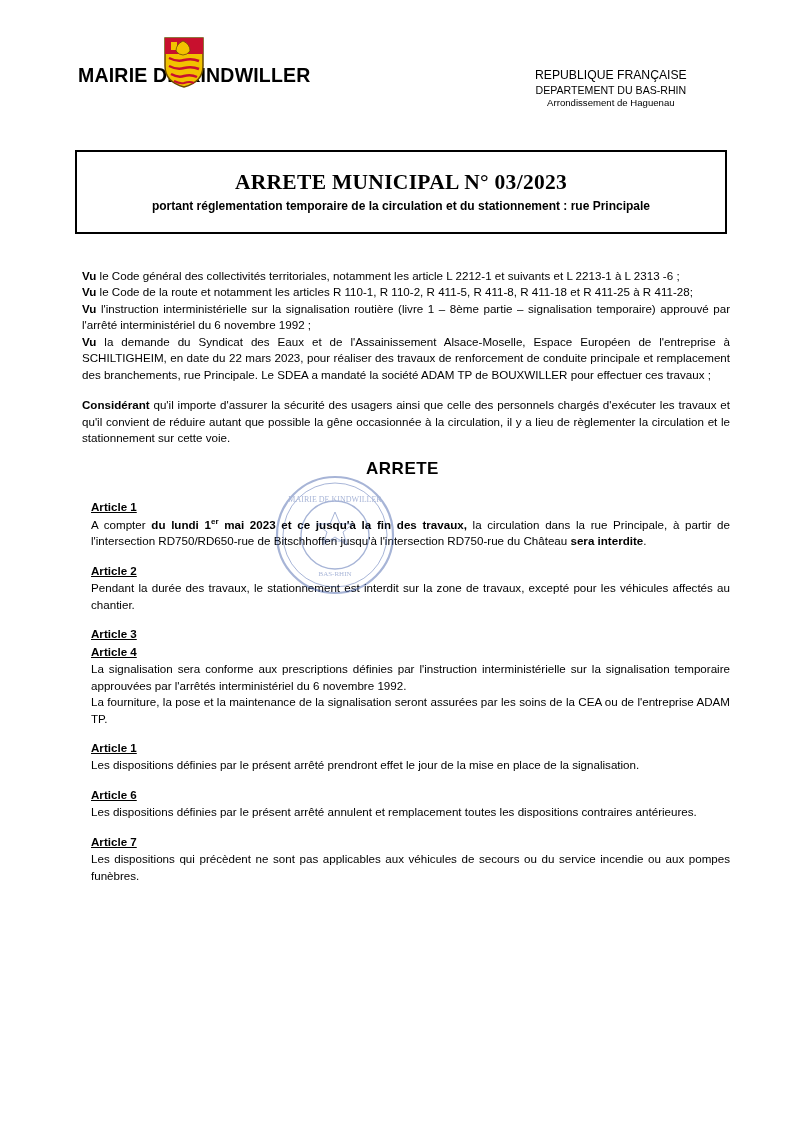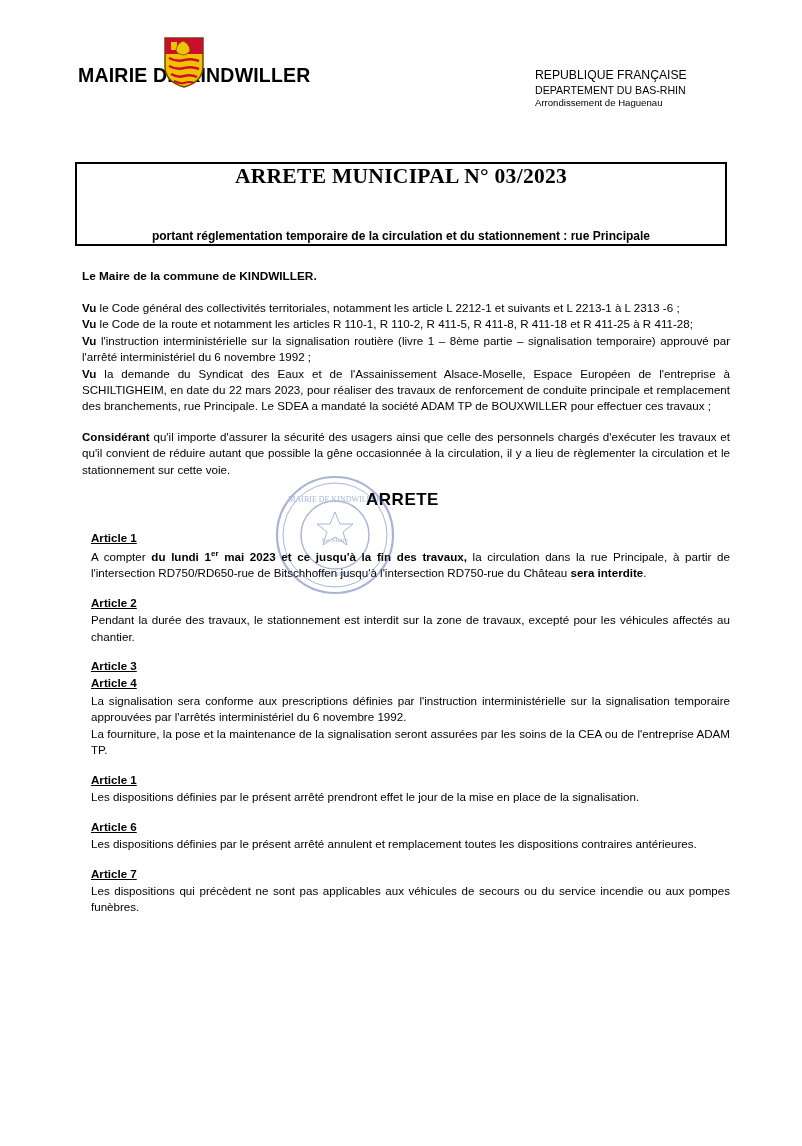--- a/index.html
+++ b/index.html
@@ -39,21 +39,21 @@
     font-weight: bold;
     font-size: 19.5px;
     letter-spacing: 0.2px;
     color: #000;
     white-space: nowrap;
   }
   .rep-block {
     position: absolute;
     left: 535px;
     top: 10px;
-    text-align: left;
+    text-align: center;
     line-height: 1.28;
   }
   .rep-line1 {
     font-size: 12.2px;
     color: #000;
     white-space: nowrap;
   }
   .rep-line2 {
     font-size: 10.6px;
     color: #000;
@@ -71,29 +71,29 @@
     left: 163px;
     top: 36px;
     width: 42px;
     height: 52px;
   }
 
   
   .title-box {
     position: absolute;
     left: 75px;
-    top: 162px;
+    top: 150px;
     width: 652px;
     height: 84px;
     border: 2px solid #000;
     box-sizing: border-box;
     display: flex;
     flex-direction: column;
     align-items: center;
-    justify-content: space-between;
+    justify-content: center;
   }
   .title-main {
     font-family: "Liberation Serif", serif;
     font-weight: bold;
     font-size: 21.5px;
     letter-spacing: 0.3px;
     margin-bottom: 3px;
     text-align: center;
   }
   .title-sub {
@@ -192,21 +192,20 @@
     </svg>
   </div>
 
   <div class="title-box">
     <div class="title-main">ARRETE MUNICIPAL N° 03/2023</div>
     <div class="title-sub">portant réglementation temporaire de la circulation et du stationnement : rue Principale</div>
   </div>
 
   <div class="body-area">
 
-    <div class="mayor-line">Le Maire de la commune de KINDWILLER.</div>
 
     <div class="vu-block">
       <div class="p"><span class="b">Vu</span><span> le Code général des collectivités territoriales, notamment les article L 2212-1 et suivants et L 2213-1 à    L 2313 -6 ;</span></div>
       <div class="p"><span class="b">Vu</span><span> le Code de la route et notamment les articles R 110-1, R 110-2, R 411-5, R 411-8, R 411-18 et R 411-25 à R 411-28;</span></div>
       <div class="p"><span class="b">Vu</span><span> l'instruction interministérielle sur la signalisation routière (livre 1 – 8ème partie – signalisation temporaire) approuvé par l'arrêté interministériel du 6 novembre 1992 ;</span></div>
       <div class="p"><span class="b">Vu</span><span> la demande du Syndicat des Eaux et de l'Assainissement Alsace-Moselle, Espace Européen de l'entreprise à SCHILTIGHEIM, en date du 22 mars 2023, pour réaliser des travaux de renforcement de conduite principale et remplacement des branchements, rue Principale. Le SDEA a mandaté la société ADAM TP de BOUXWILLER pour effectuer ces travaux ;</span></div>
     </div>
 
     <div class="considerant">
       <span class="b">Considérant</span><span> qu'il importe d'assurer la sécurité des usagers ainsi que celle des personnels chargés d'exécuter les travaux et qu'il convient de réduire autant que possible la gêne occasionnée à la circulation, il y a lieu de règlementer la circulation et le stationnement sur cette voie.</span>

